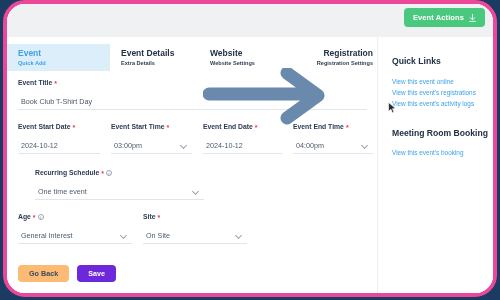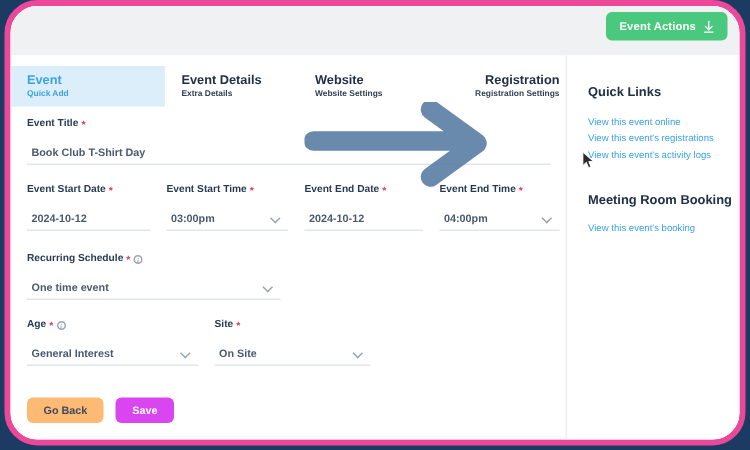--- a/index.html
+++ b/index.html
@@ -160,21 +160,20 @@
   }
 
   .field-control {
     position: relative;
     margin-top: 6px;
     height: 16px;
     border-bottom: 1px solid #e2e6eb;
     display: flex;
     align-items: center;
     cursor: text;
-    font-weight: bold;
   }
   .field-control.select { cursor: pointer; }
   .field-value {
     font-size: 7.2px;
     color: #4b5a6e;
     padding-left: 3px;
     white-space: nowrap;
     overflow: hidden;
   }
   .caret {
@@ -191,21 +190,21 @@
   
   #row-title { top: 0px; }
   #row-title .field { width: 360px; }
 
   #row-dates { top: 44px; }
   #row-dates .f-sd { width: 93px; }
   #row-dates .f-st { width: 92px; }
   #row-dates .f-ed { width: 90px; }
   #row-dates .f-et { width: 91px; text-align: right; }
 
-  #row-recurring { top: 90px; }
+  #row-recurring { top: 90px; margin-left: 17px; }
   #row-recurring .field { width: 180px; }
 
   #row-taxonomy { top: 134px; }
   #row-taxonomy .f-type { width: 126px; }
   #row-taxonomy .f-age { width: 125px; }
   #row-taxonomy .f-site { width: 115px; }
 
   
   #footer-buttons {
     position: absolute;
@@ -220,21 +219,21 @@
     border-radius: 4px;
     font-size: 7.2px;
     font-weight: bold;
     display: flex;
     align-items: center;
     justify-content: center;
     cursor: pointer;
     white-space: nowrap;
   }
   #go-back-button { background: #fdba74; color: #3c4a5e; }
-  #save-button { background: #d946ef; color: #ffffff; }
+  #save-button { background: #6d28d9; color: #ffffff; }
 
   
   #sidebar {
     position: absolute;
     left: 370px; top: 33px;
     right: 0; bottom: 0;
     border-left: 1px solid #eceef1;
     padding: 18px 0 0 14px;
     background: #ffffff;
   }

